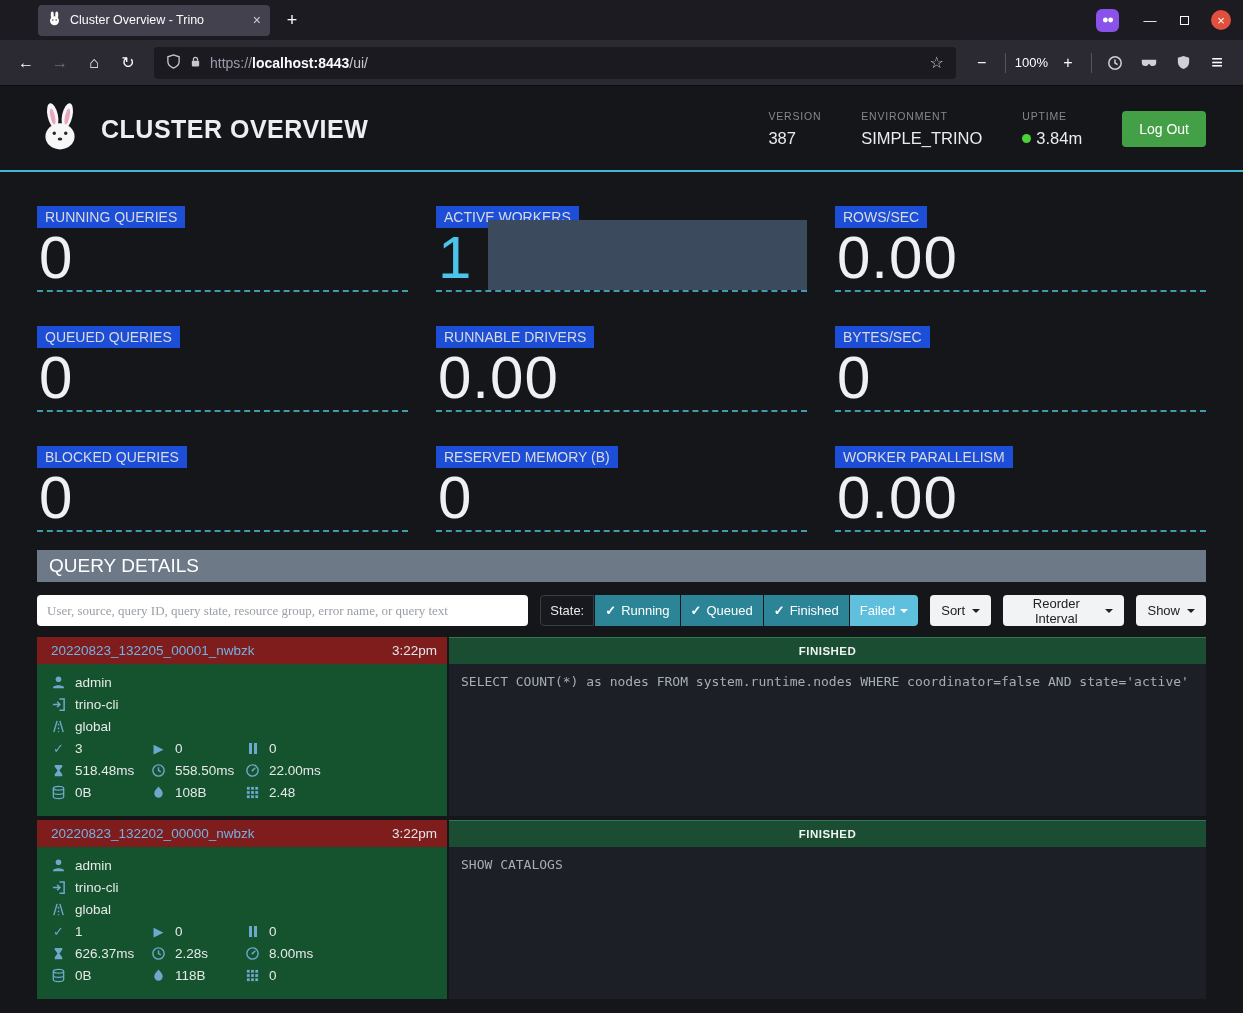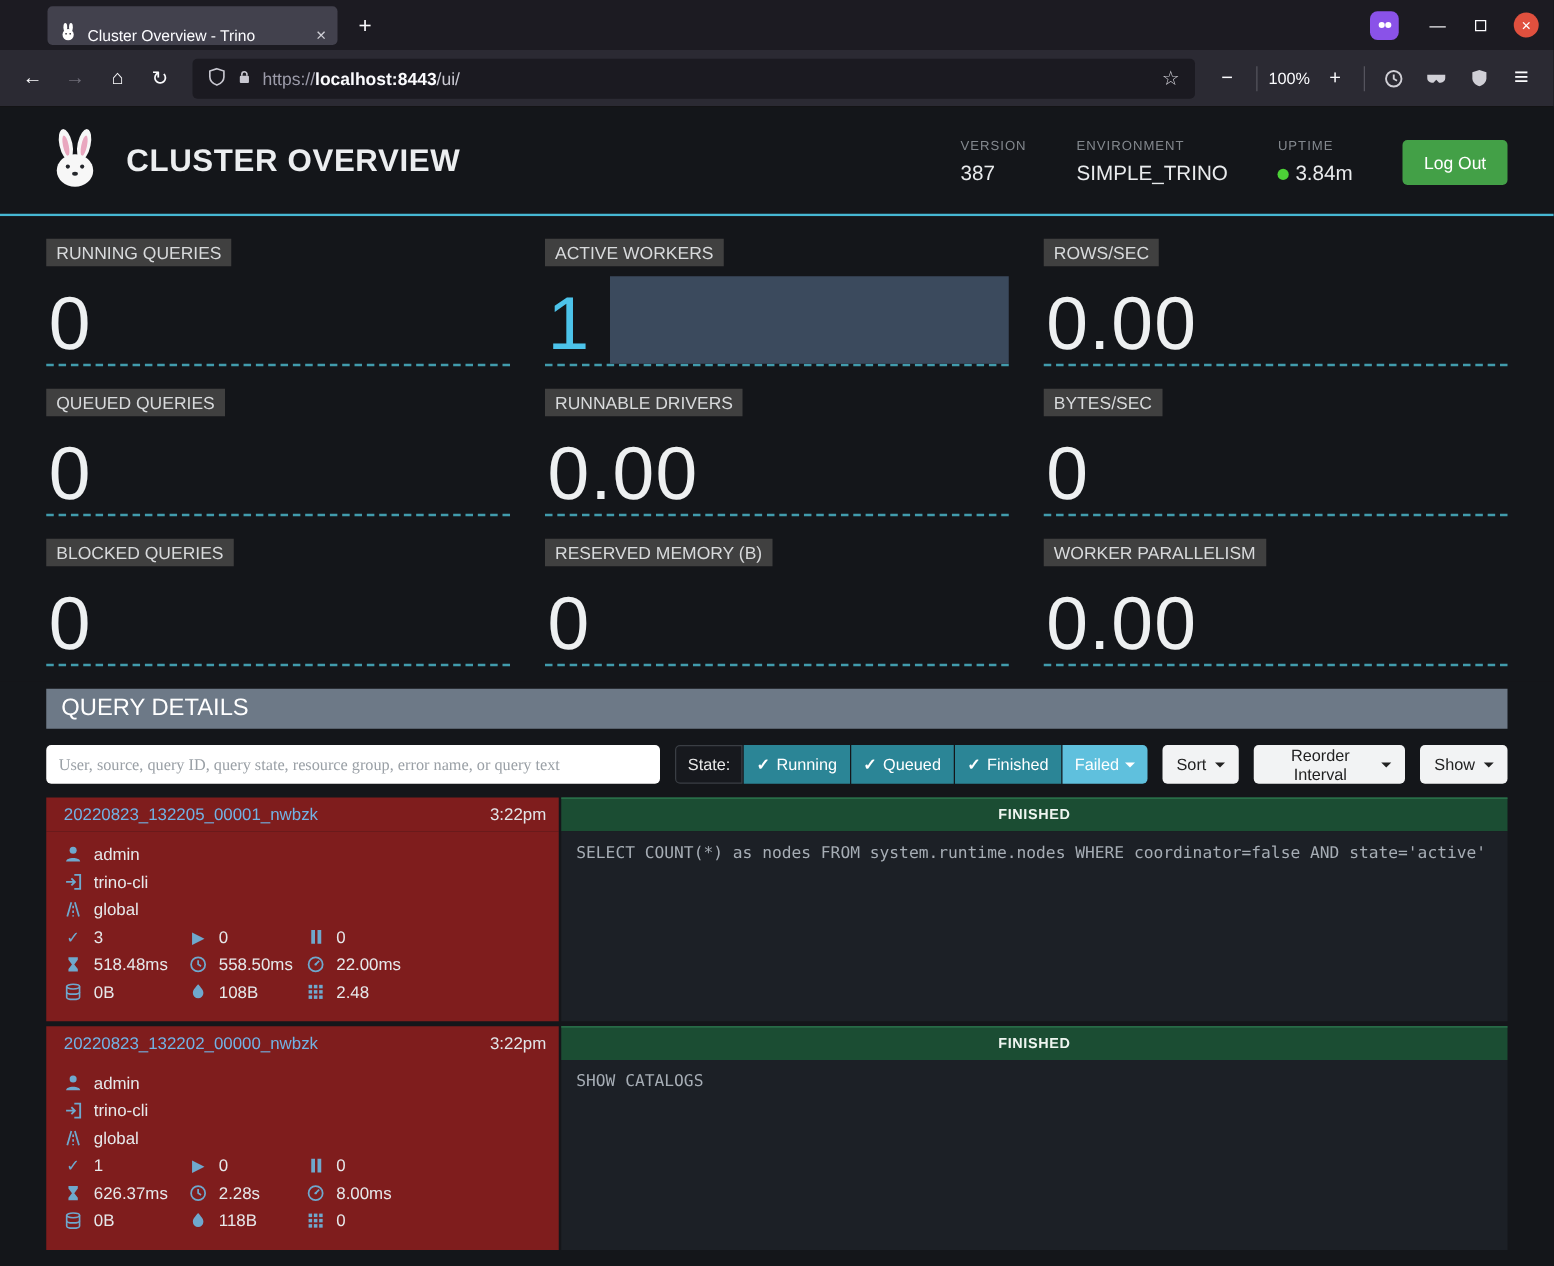--- a/index.html
+++ b/index.html
@@ -3,21 +3,21 @@
 <meta charset="utf-8">
 <title>Cluster Overview - Trino</title>
 <style>
   *{margin:0;padding:0;box-sizing:border-box}
   html,body{width:1243px;height:1013px;overflow:hidden}
   body{font-family:"Liberation Sans",sans-serif;background:#14161a;color:#e8eaec}
   button{background:none;border:none;color:inherit;font:inherit;cursor:pointer}
 
   
   .tabbar{height:40px;background:#1c1b22;display:flex;align-items:center;padding:0 12px 0 14px;gap:8px}
-  .tab{display:flex;align-items:flex-end;gap:8px;width:232px;height:31px;background:#42414d;border-radius:4px;padding:0 9px;color:#fbfbfe;font-size:12.5px;margin-left:24px}
+  .tab{display:flex;align-items:center;gap:8px;width:232px;height:31px;background:#42414d;border-radius:4px;padding:0 9px;color:#fbfbfe;font-size:12.5px;margin-left:24px}
   .tab-title{flex:1;white-space:nowrap;overflow:hidden}
   .tab-close{font-size:14px;color:#cfcfd6;cursor:pointer}
   .new-tab{font-size:18px;color:#fbfbfe;width:28px;height:28px;border-radius:4px}
   .tb-spacer{flex:1}
   .ext-badge{width:23px;height:23px;border-radius:6px;background:#8a52e8;display:flex;align-items:center;justify-content:center;margin-right:10px}
   .win-btn{color:#fbfbfe;font-size:13px;width:26px;height:26px;display:flex;align-items:center;justify-content:center}
   .max-box{display:inline-block;width:9px;height:9px;border:1.5px solid #fbfbfe}
   .win-close{width:20px;height:20px;border-radius:50%;background:#e0503e;color:#fff;font-size:13px;display:flex;align-items:center;justify-content:center;margin-left:6px}
 
   .navbar{height:46px;background:#2b2a33;display:flex;align-items:center;padding:0 10px;gap:2px;border-bottom:1px solid #0c0c0d}
@@ -39,21 +39,21 @@
   .page-title{font-size:25px;font-weight:700;letter-spacing:.5px;color:#eceef0;flex:1}
   .meta{display:flex;gap:40px;margin-right:40px}
   .meta-label{font-size:10.5px;letter-spacing:.8px;color:#84898f;margin-bottom:7px}
   .meta-value{font-size:16.5px;color:#e9ebed;display:flex;align-items:center;gap:5px}
   .up-dot{width:9px;height:9px;border-radius:50%;background:#4cd137;display:inline-block}
   .logout-btn{background:#43a047;color:#fff;font-size:14px;padding:10px 17px;border-radius:4px}
 
   
   .stats-section{padding:18px 37px 12px;display:grid;grid-template-columns:repeat(3,1fr);column-gap:28px;row-gap:18px;background:#14161a}
   .stat-cell{position:relative;height:102px;border-bottom:2px dashed rgba(80,200,222,.75)}
-  .stat-label{position:absolute;top:0;left:0;background:#404040;color:#d8dadc;font-size:14px;padding:3px 8px;white-space:nowrap}
+  .stat-label{position:absolute;top:16px;left:0;background:#1d4ed8;color:#d8dadc;font-size:14px;padding:3px 8px;white-space:nowrap}
   .stat-value{position:absolute;left:2px;bottom:2px;font-size:60px;font-weight:100;line-height:1;color:#eef0f1;letter-spacing:1px;z-index:1}
   .stat-value.accent{color:#4cc3ea}
   .spark-fill{position:absolute;left:52px;right:0;bottom:0;height:70px;background:#3b4a5d}
 
   
   .qd-title{margin:6px 37px 0;background:#6d7987;color:#fff;font-size:19px;padding:5px 12px}
   .qd-toolbar{margin:13px 37px 11px;display:flex;align-items:center;gap:12px}
   .search-input{width:533px;height:31px;border:none;border-radius:4px;padding:0 10px;font-size:13px;font-family:Liberation Serif, serif;color:#1d4ed8;background:#fff}
   .search-input::placeholder{color:#9aa0a6}
   .state-group{display:flex;align-items:stretch}
@@ -67,21 +67,21 @@
   
   .qc{margin:0 37px}
   .qc + .qc{margin-top:4px}
   .qc-header{display:flex;height:27px}
   .qc-hl{width:410px;background:#7f1d1d;display:flex;align-items:center;justify-content:space-between;padding:0 10px 0 14px;flex:none}
   .query-id{color:#72b2e4;font-size:13.5px;text-decoration:none;cursor:pointer}
   .query-time{color:#e3e5e8;font-size:13.5px}
   .qc-hr{flex:1;margin-left:2px;display:flex}
   .state-bar{flex:1;background:#1b4d33;border-top:1px solid #2e7a50;display:flex;align-items:center;justify-content:center;color:#eef5f0;font-size:11.5px;font-weight:700;letter-spacing:.5px}
   .qc-body{display:flex;align-items:stretch}
-  .qc-bl{width:410px;background:#7f1d1d;padding:10px 14px 10px;flex:none}
+  .qc-bl{width:410px;background:#14532d;padding:10px 14px 10px;flex:none}
   .qc-br{flex:1;margin-left:2px;background:#1c2026;padding:9px 12px;font-family:"DejaVu Sans Mono",monospace;font-size:13px;color:#a6adb5;white-space:pre-wrap;line-height:1.4}
   .stat-line{display:flex;align-items:center;gap:9px;color:#e6e8ea;font-size:13.5px;margin-bottom:6px;min-height:16px}
   .qicon{width:15px;height:15px;color:#6fa8cd;flex:none}
   .qglyph{color:#6fa8cd;font-size:13px;width:15px;text-align:center;flex:none}
   .pause-icon{display:inline-flex;align-items:center;width:15px;justify-content:center;gap:2px;flex:none}
   .pause-icon i{display:inline-block;width:3px;height:11px;background:#6fa8cd}
   .stat-grid3{display:grid;grid-template-columns:100px 94px auto;margin-top:3px}
   .page-rest{height:28px;background:#14161a}
 </style>
 </head>

